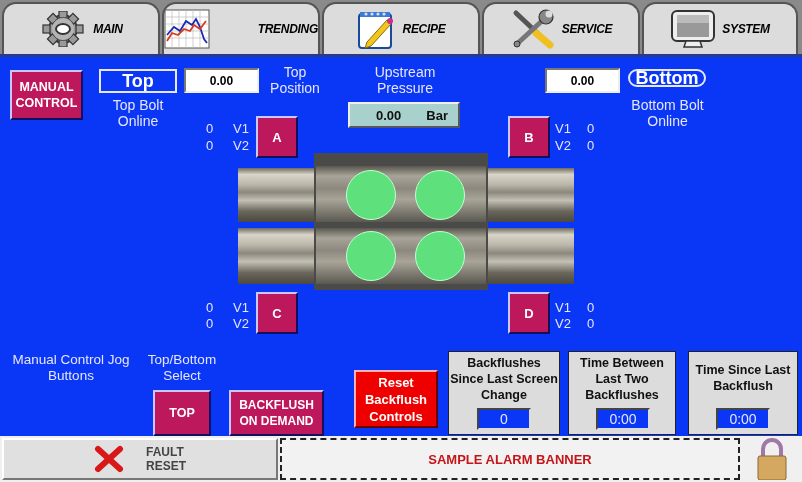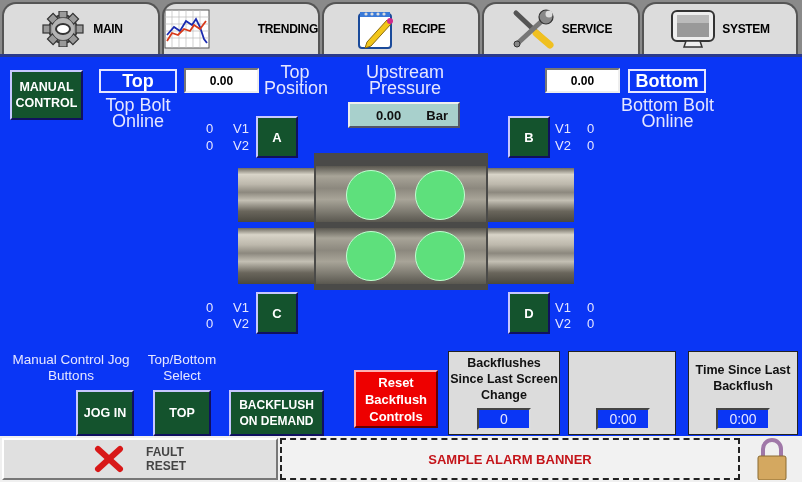--- a/index.html
+++ b/index.html
@@ -1,24 +1,24 @@
 <!DOCTYPE html>
 <html><head>
 <meta charset="utf-8">
 <style>
   * { box-sizing: border-box; margin: 0; padding: 0; }
   body { width: 802px; height: 482px; overflow: hidden; background: #000; font-family: "Liberation Sans", sans-serif; position: relative; }
-  .tabbar { position: absolute; left: 0; top: 0; width: 802px; height: 54px; background: #8a8a8a; }
+  .tabbar { position: absolute; left: 0; top: 0; width: 802px; height: 54px; background: #8a8a8a; font-style: italic; }
   .tab { position: absolute; top: 2px; height: 52px; background: #dcdcdc; border: 2px solid #555; border-bottom: none; border-radius: 14px 14px 0 0; display: flex; align-items: center; justify-content: center; gap: 6px; cursor: pointer; }
   .tab-label { font-weight: bold; font-size: 12px; color: #000; letter-spacing: -0.3px; }
   .tab svg { display: block; }
   .screen { position: absolute; left: 0; top: 54px; width: 802px; height: 382px; background: #0a36f5; border-top: 3px solid #2a3a8a; }
   .abs { position: absolute; }
-  .btn { position: absolute; background: #14532d; border: 2px solid; border-color: #c8c8ff #101060 #101060 #c8c8ff; color: #fff; font-weight: bold; display: flex; align-items: center; justify-content: center; text-align: center; cursor: pointer; }
-  .lbl { position: absolute; color: #e6e6ff; font-size: 18px; text-align: center; line-height: 16px; }
+  .btn { position: absolute; background: #be185d; border: 2px solid; border-color: #c8c8ff #101060 #101060 #c8c8ff; color: #fff; font-weight: bold; display: flex; align-items: center; justify-content: center; text-align: center; cursor: pointer; }
+  .lbl { position: absolute; color: #e6e6ff; font-size: 14px; text-align: center; line-height: 16px; }
   .small-lbl { position: absolute; color: #e6e6ff; font-size: 13px; line-height: 16px; }
   .field { position: absolute; background: #fff; border: 2px solid; border-color: #777 #eee #eee #777; color: #000; font-weight: bold; font-size: 12px; display: flex; align-items: center; justify-content: center; }
   .status-box { position: absolute; border: 2px solid #e6e6ff; color: #fff; font-weight: bold; font-size: 18px; display: flex; align-items: center; justify-content: center; }
   .pipe { position: absolute; background: linear-gradient(to bottom, #6e6a60 0%, #d8d4c8 12%, #bdb8ac 30%, #8c887e 45%, #c4c0b4 60%, #6a665c 80%, #4a4840 100%); }
   .valve-body { position: absolute; background: #4a4a48; }
   .valve-inner { position: absolute; background: linear-gradient(to bottom, #5a5850 0%, #a8a498 18%, #8c887e 40%, #a8a498 60%, #5a5850 100%); }
   .ball { position: absolute; width: 50px; height: 50px; border-radius: 50%; background: #5ee07c; border: 1px solid #bfffd0; }
   .info-panel { position: absolute; background: #dcdcdc; border: 1px solid #222; }
   .info-title { position: absolute; left: 0; right: 0; text-align: center; font-weight: bold; font-size: 12.5px; color: #111; line-height: 16px; }
   .info-val { position: absolute; background: #0a36f5; border: 2px solid; border-color: #444 #ddd #ddd #444; color: #e6e6ff; font-size: 14px; display: flex; align-items: center; justify-content: center; }
@@ -119,21 +119,21 @@
   <div class="lbl" style="left:264px;top:7px;width:62px;">Top Position</div>
 
   <div class="lbl" style="left:350px;top:7px;width:110px;">Upstream Pressure</div>
   <div class="abs" style="left:348px;top:45px;width:112px;height:26px;background:#a8d0cc;border:2px solid;border-color:#eee #556 #556 #eee;display:flex;align-items:center;justify-content:space-between;padding:0 10px 0 26px;font-weight:bold;font-size:13px;color:#111;">
     <span>0.00</span>
     <span>Bar</span>
   </div>
 
   <div class="field" style="left:545px;top:11px;width:75px;height:25px;">0.00</div>
 
-  <div class="status-box" style="left:628px;top:12px;width:78px;height:24px;">Bottom</div>
+  <div class="status-box" style="left:628px;top:12px;width:78px;height:18px;border-radius:9px;">Bottom</div>
   <div class="lbl" style="left:620px;top:40px;width:95px;">Bottom Bolt Online</div>
 
   <div class="small-lbl" style="left:206px;top:64px;">0</div>
   <div class="small-lbl" style="left:206px;top:81px;">0</div>
   <div class="small-lbl" style="left:233px;top:64px;">V1</div>
   <div class="small-lbl" style="left:233px;top:81px;">V2</div>
   <div class="btn" style="left:256px;top:59px;width:42px;height:42px;font-size:13px;">A</div>
 
   <div class="btn" style="left:508px;top:59px;width:42px;height:42px;font-size:13px;">B</div>
   <div class="small-lbl" style="left:555px;top:64px;">V1</div>
@@ -161,31 +161,31 @@
 
   <div class="btn" style="left:508px;top:235px;width:42px;height:42px;font-size:13px;">D</div>
   <div class="small-lbl" style="left:555px;top:243px;">V1</div>
   <div class="small-lbl" style="left:555px;top:259px;">V2</div>
   <div class="small-lbl" style="left:587px;top:243px;">0</div>
   <div class="small-lbl" style="left:587px;top:259px;">0</div>
 
   <div class="lbl" style="left:4px;top:295px;width:134px;font-size:13.5px;">Manual Control Jog Buttons</div>
   <div class="lbl" style="left:140px;top:295px;width:84px;font-size:13.5px;">Top/Bottom Select</div>
 
-  <div class="btn" style="left:76px;top:333px;width:58px;height:46px;font-size:12.5px;line-height:16px;">JOG IN</div>
   <div class="btn" style="left:153px;top:333px;width:58px;height:46px;font-size:12.5px;">TOP</div>
   <div class="btn" style="left:354px;top:313px;width:84px;height:58px;font-size:13px;line-height:17px;background:#ee0000;border-color:#ffb0b0 #600 #600 #ffb0b0;">Reset Backflush Controls</div>
 
   <div class="btn" style="left:229px;top:333px;width:95px;height:46px;font-size:12px;line-height:16px;">BACKFLUSH ON DEMAND</div>
 
   <div class="info-panel" style="left:448px;top:294px;width:112px;height:84px;">
     <div class="info-title" style="top:3px;">Backflushes Since Last Screen Change</div>
     <div class="info-val" style="left:28px;top:56px;width:54px;height:22px;">0</div>
   </div>
   <div class="info-panel" style="left:568px;top:294px;width:108px;height:84px;">
+    <div class="info-title" style="top:3px;">Time Between Last Two Backflushes</div>
     <div class="info-val" style="left:27px;top:56px;width:54px;height:22px;">0:00</div>
   </div>
   <div class="info-panel" style="left:688px;top:294px;width:110px;height:84px;">
     <div class="info-title" style="top:10px;">Time Since Last Backflush</div>
     <div class="info-val" style="left:27px;top:56px;width:54px;height:22px;">0:00</div>
   </div>
 </div>
 
 <div class="footer">
   <div class="fault-btn">

